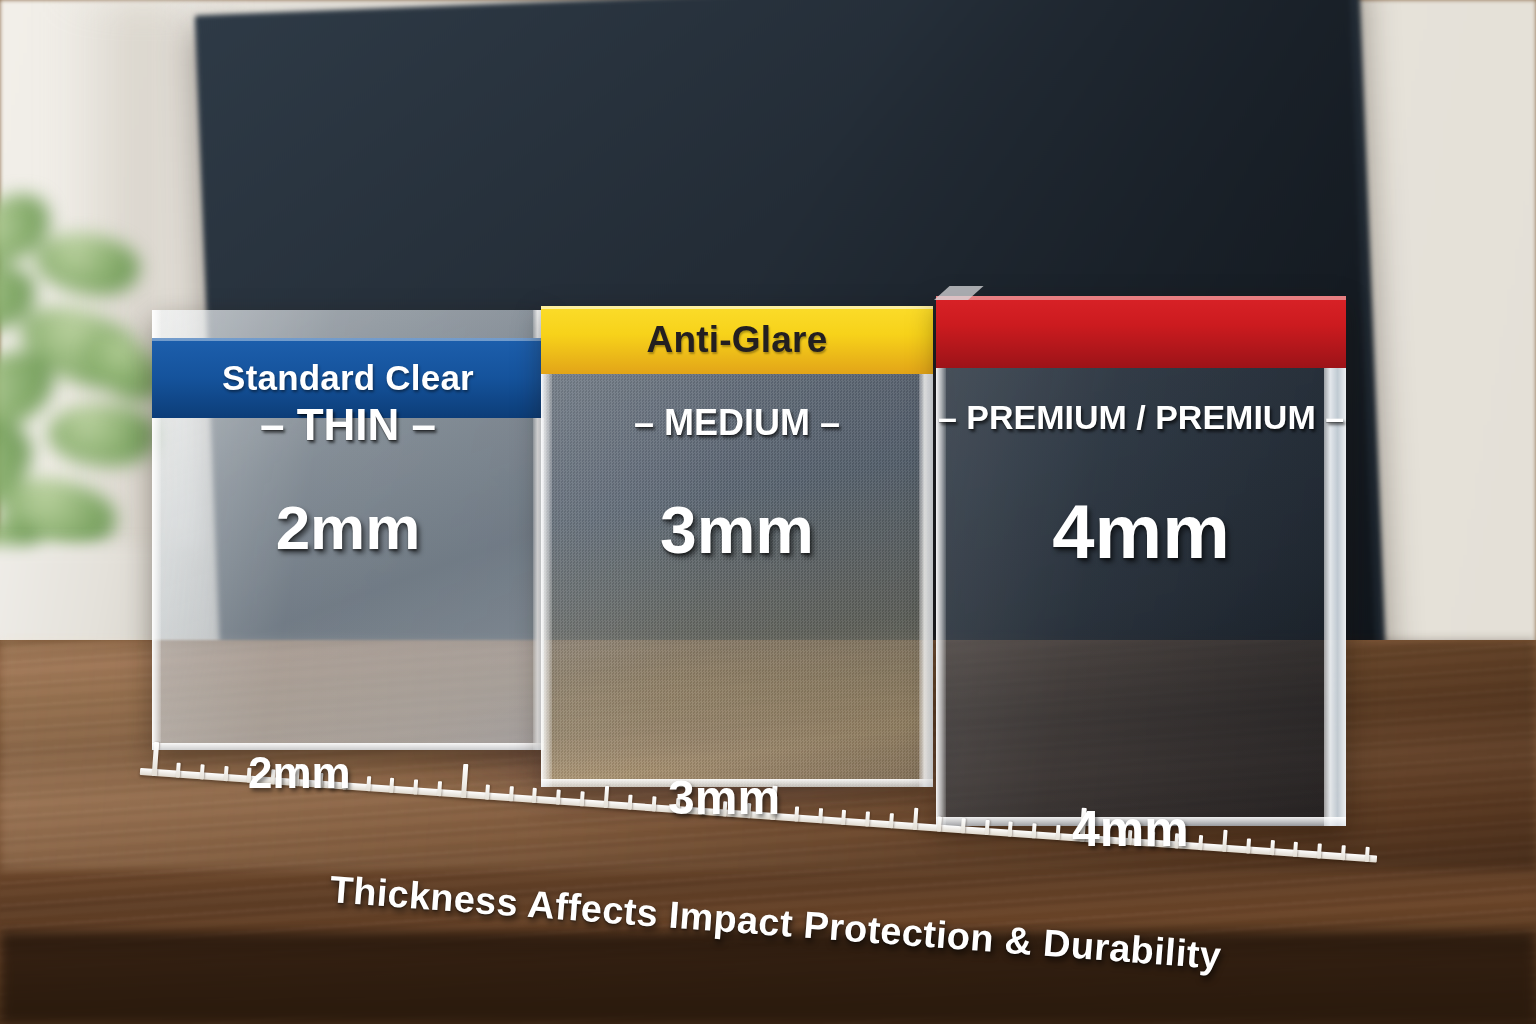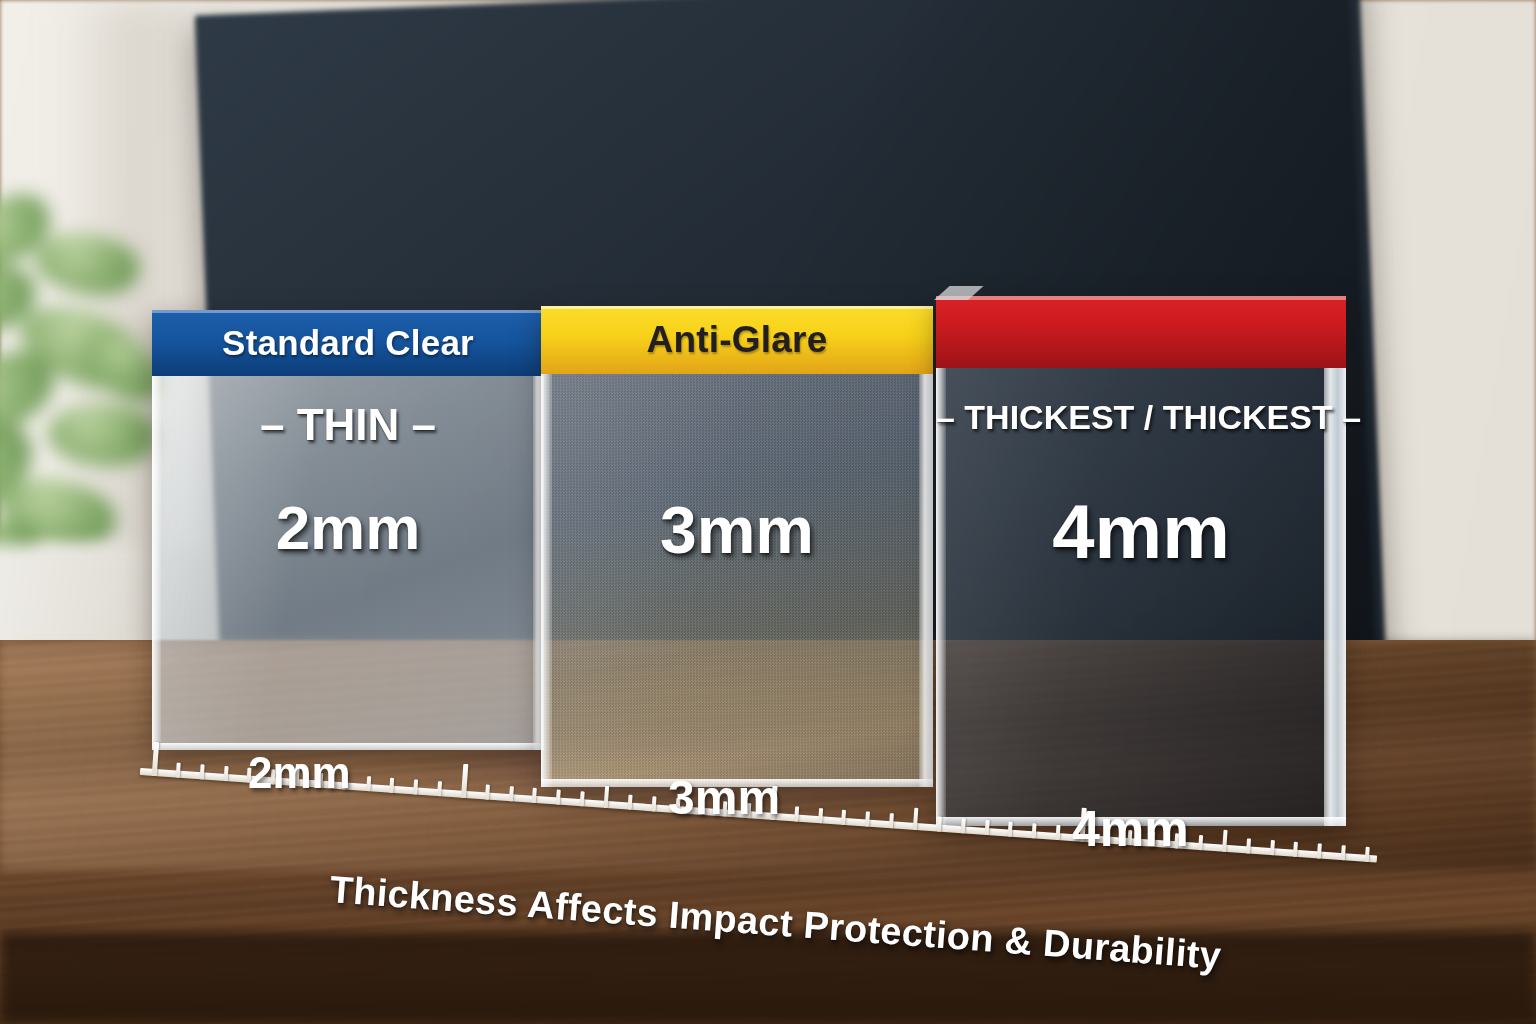--- a/index.html
+++ b/index.html
@@ -246,21 +246,21 @@
 
     <div class="panel" style="left:152px; top:310px; width:392px; height:440px;">
       <div class="face" style="background:linear-gradient(160deg, rgba(236,240,243,.62) 0%, rgba(198,208,216,.55) 35%, rgba(170,182,193,.52) 62%, rgba(206,214,220,.58) 100%);
                   backdrop-filter:blur(1px);">
         <div style="position:absolute;inset:0;background:linear-gradient(100deg, rgba(255,255,255,.30) 0%, rgba(255,255,255,.06) 40%, rgba(150,162,175,.16) 100%);"></div>
       </div>
       <div class="edge-left"></div>
       <div class="edge-right" style="width:11px;"></div>
       <div class="edge-bottom"></div>
 
-      <div class="header-band" style="height:66px; background:linear-gradient(180deg,#1a5aa6 0%,#15539c 45%,#0e4party 100%);">
+      <div class="header-band" style="height:80px; background:linear-gradient(180deg,#1a5aa6 0%,#15539c 45%,#0e4party 100%);margin-top:28px;">
         <div style="position:absolute;inset:0;background:linear-gradient(180deg,#1d5fad 0%,#15539c 50%,#0c3d78 100%);"></div>
         <div style="position:absolute;left:0;right:0;top:0;height:3px;background:rgba(255,255,255,.38);"></div>
         <span class="header-label" style="color:#ffffff; font-size:35px; text-shadow:1px 2px 3px rgba(0,0,0,.45);">Standard Clear</span>
       </div>
 
       <div class="sub-label" style="top:90px; font-size:44px;">– THIN –</div>
       <div class="mm-label" style="top:182px; font-size:62px;">2mm</div>
     </div>
 
     <div class="panel" style="left:541px; top:306px; width:392px; height:481px;">
@@ -273,39 +273,40 @@
       <div class="edge-left" style="width:11px;"></div>
       <div class="edge-right" style="width:14px;"></div>
       <div class="edge-bottom" style="height:8px;"></div>
 
       <div class="header-band" style="height:68px;">
         <div style="position:absolute;inset:0;background:linear-gradient(180deg,#fbdc2a 0%,#f7d21a 42%,#e2a418 100%);"></div>
         <div style="position:absolute;left:0;right:0;top:0;height:3px;background:rgba(255,255,255,.55);"></div>
         <span class="header-label" style="color:#231f20; font-size:37px; text-shadow:1px 2px 2px rgba(0,0,0,.30);">Anti-Glare</span>
       </div>
 
+      <div class="sub-label" style="top:96px; font-size:36px;">– MEDIUM –</div>
       <div class="mm-label" style="top:186px; font-size:66px;">3mm</div>
     </div>
 
     <div class="panel" style="left:936px; top:296px; width:410px; height:530px;">
       <div class="face" style="background:linear-gradient(168deg, rgba(62,74,88,.60) 0%, rgba(52,64,78,.62) 30%, rgba(44,54,66,.64) 55%, rgba(30,38,48,.68) 78%, rgba(24,30,38,.70) 100%);">
         <div style="position:absolute;inset:0;background:linear-gradient(100deg, rgba(255,255,255,.13) 0%, rgba(255,255,255,.03) 40%, rgba(10,14,20,.20) 100%);"></div>
       </div>
       <div class="edge-left" style="width:10px;"></div>
       <div class="edge-right" style="width:22px;
            background:linear-gradient(90deg, rgba(255,255,255,.55) 0%, rgba(244,248,251,.92) 28%, rgba(214,224,232,.88) 62%, rgba(248,250,252,.95) 100%);"></div>
       <div class="edge-bottom" style="height:9px;"></div>
 
       <div class="header-band" style="height:72px;">
         <div style="position:absolute;inset:0;background:linear-gradient(180deg,#d92227 0%,#cc1b1f 40%,#9c1318 100%);"></div>
         <div style="position:absolute;left:0;right:0;top:0;height:4px;background:rgba(255,255,255,.42);"></div>
         <div style="position:absolute;left:-2px;top:-10px;width:34px;height:14px;background:rgba(215,215,218,.75);transform:skewX(-48deg);transform-origin:left bottom;"></div>
       </div>
 
-      <div class="sub-label" style="top:102px; font-size:34px;">– THICKEST / THICKEST –</div>
+      <div class="sub-label" style="top:102px; font-size:34px;">– PREMIUM / PREMIUM –</div>
       <div class="mm-label" style="top:192px; font-size:76px;">4mm</div>
     </div>
 
   </div>
 
   <div class="ruler">
     <div class="ruler-line"></div>
     <div class="ruler-ticks" id="ruler-ticks">
         <div class="tick" style="left: 12px; height: 34px; width: 5px;"></div>
         <div class="tick" style="left: 35.8431px; height: 15px; width: 4px;"></div>

